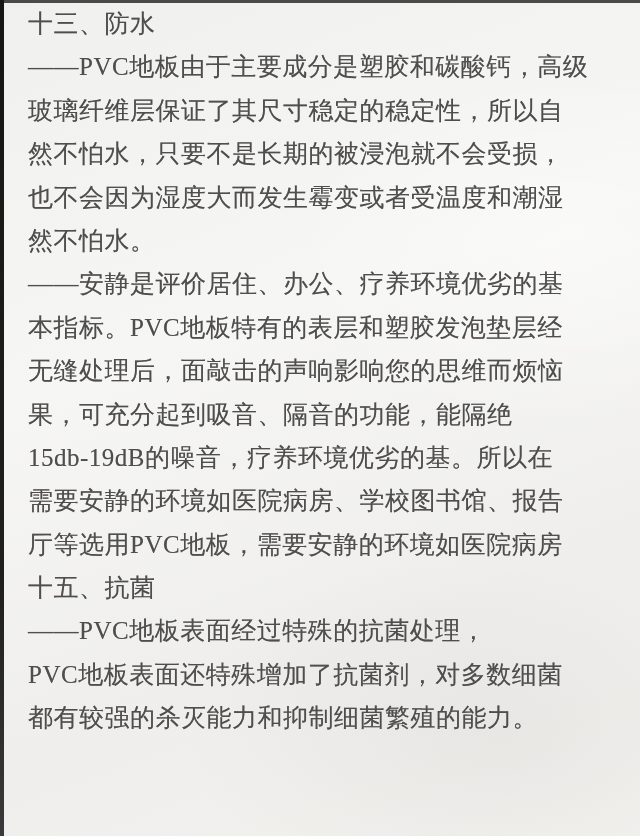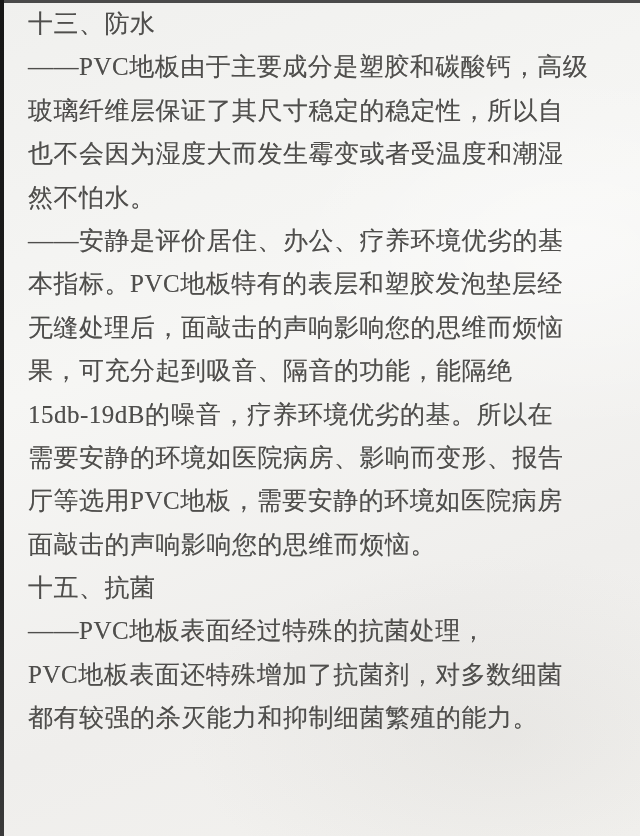--- a/index.html
+++ b/index.html
@@ -56,28 +56,28 @@
 <body>
 
 <div class="page">
   <div class="edge-top"></div>
   <div class="edge-left"></div>
 
   <div class="text-block">
     <div class="line">十三、防水</div>
     <div class="line">——PVC地板由于主要成分是塑胶和碳酸钙，高级</div>
     <div class="line">玻璃纤维层保证了其尺寸稳定的稳定性，所以自</div>
+    <div class="line">然不怕水，只要不是长期的被浸泡就不会受损，</div>
     <div class="line">也不会因为湿度大而发生霉变或者受温度和潮湿</div>
     <div class="line">然不怕水。</div>
     <div class="line">——安静是评价居住、办公、疗养环境优劣的基</div>
     <div class="line">本指标。PVC地板特有的表层和塑胶发泡垫层经</div>
     <div class="line">无缝处理后，面敲击的声响影响您的思维而烦恼</div>
     <div class="line">果，可充分起到吸音、隔音的功能，能隔绝</div>
     <div class="line">15db-19dB的噪音，疗养环境优劣的基。所以在</div>
-    <div class="line">需要安静的环境如医院病房、影响而变形、报告</div>
+    <div class="line">需要安静的环境如医院病房、学校图书馆、报告</div>
     <div class="line">厅等选用PVC地板，需要安静的环境如医院病房</div>
-    <div class="line">面敲击的声响影响您的思维而烦恼。</div>
     <div class="line">十五、抗菌</div>
     <div class="line">——PVC地板表面经过特殊的抗菌处理，</div>
     <div class="line">PVC地板表面还特殊增加了抗菌剂，对多数细菌</div>
     <div class="line">都有较强的杀灭能力和抑制细菌繁殖的能力。</div>
   </div>
 </div>
 
 </body></html>

